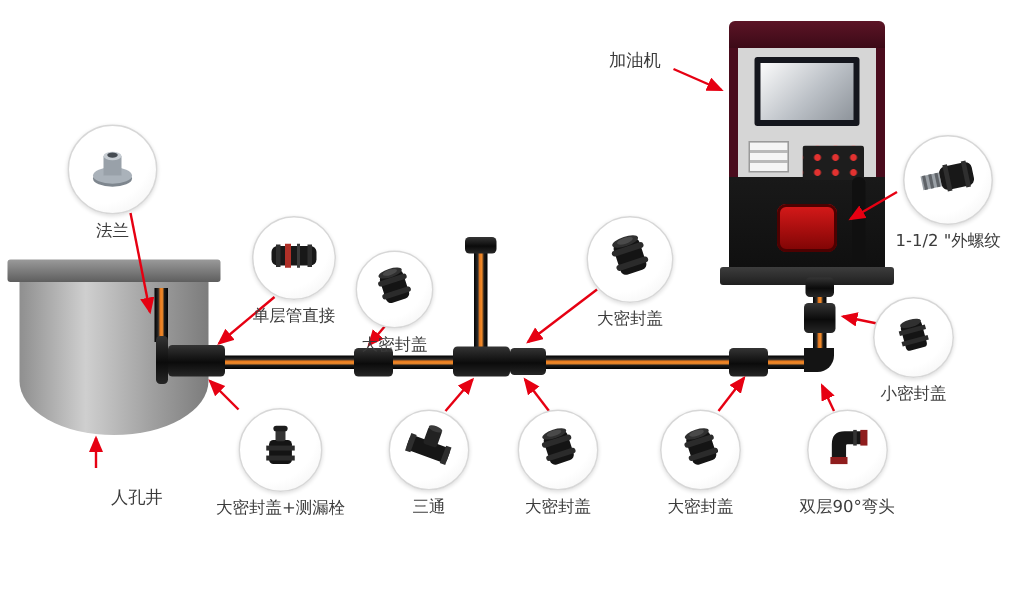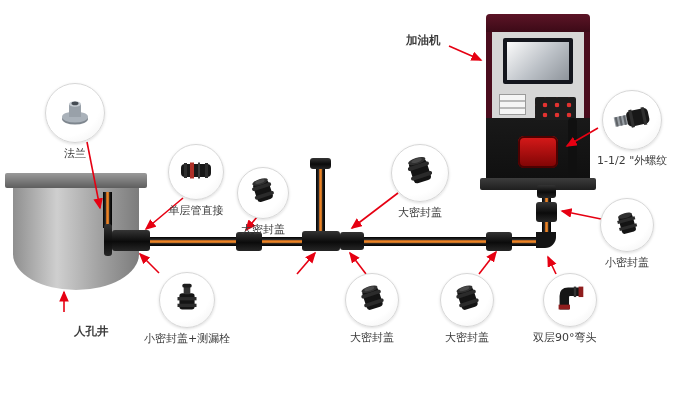--- a/index.html
+++ b/index.html
@@ -53,21 +53,21 @@
   .arrows { position:absolute; left:0; top:0; width:680px; height:404px; z-index:5; pointer-events:none; }
 
   
   .callout { position:absolute; z-index:6; display:flex; flex-direction:column; align-items:center; }
   .bubble { border:1px solid #d7d7d7; border-radius:50%;
     background:radial-gradient(circle at 35% 30%,#ffffff 62%,#efefef);
     box-shadow:0 1px 3px rgba(0,0,0,.14);
     display:flex; align-items:center; justify-content:center; }
   .callout-label { margin-top:3px; font-size:11px; color:#3c3c3c; white-space:nowrap; }
 
-  .anno { position:absolute; z-index:6; font-size:11.5px; color:#3c3c3c; white-space:nowrap;font-weight:bold; }
+  .anno { position:absolute; z-index:6; font-size:11.5px; color:#3c3c3c; white-space:nowrap; }
   .title { position:absolute; left:0; right:0; top:368px; z-index:6; text-align:center;
     font-size:13px; font-weight:bold; color:#222; letter-spacing:1px; }
 </style>
 </head>
 <body>
 
 <div class="stage">
 
   <div class="tank-lid"></div>
   <div class="tank-body"></div>
@@ -201,21 +201,21 @@
             <rect x="15" y="13" width="21" height="15" rx="4" fill="#181818"></rect>
             <rect x="18" y="12" width="3" height="17" fill="#2f2f2f"></rect>
             <rect x="30" y="12" width="3" height="17" fill="#2f2f2f"></rect>
           </g>
         </svg>
       </span>
     </div>
     <div class="callout-label">1-1/2 "外螺纹</div>
   </div>
 
-  <div class="callout" style="left:600px; top:198px;">
+  <div class="callout" style="left:582px; top:198px;">
     <div class="bubble" style="width:54px; height:54px;">
       <span>
         <svg viewBox="0 0 40 40" width="36" height="36">
           <g transform="rotate(-15 20 20)">
             <rect x="12" y="11" width="16" height="20" rx="3" fill="#141414"></rect>
             <rect x="10" y="15" width="20" height="3.5" fill="#2b2b2b"></rect>
             <rect x="10" y="23" width="20" height="3.5" fill="#2b2b2b"></rect>
             <ellipse cx="20" cy="11.5" rx="8" ry="2.8" fill="#303030"></ellipse>
           </g>
         </svg>
@@ -229,23 +229,39 @@
       <span>
         <svg viewBox="0 0 40 40" width="38" height="38">
           <rect x="12" y="15" width="16" height="17" rx="3" fill="#141414"></rect>
           <rect x="10" y="19" width="20" height="3.5" fill="#2b2b2b"></rect>
           <rect x="10" y="26" width="20" height="3.5" fill="#2b2b2b"></rect>
           <rect x="16.5" y="7" width="7" height="9" rx="1.5" fill="#333"></rect>
           <rect x="15" y="5" width="10" height="4" rx="2" fill="#1d1d1d"></rect>
         </svg>
       </span>
     </div>
-    <div class="callout-label">小密封盖+测漏栓</div>
-  </div>
-
+    <div class="callout-label">大密封盖+测漏栓</div>
+  </div>
+
+  <div class="callout" style="left:259px; top:273px;">
+    <div class="bubble" style="width:54px; height:54px;">
+      <span>
+        <svg viewBox="0 0 40 40" width="38" height="38">
+          <g transform="rotate(20 20 20)">
+            <rect x="5" y="16" width="30" height="11" rx="3" fill="#161616"></rect>
+            <rect x="15" y="6" width="10" height="13" rx="2" fill="#222"></rect>
+            <rect x="5" y="15" width="4" height="13" fill="#2e2e2e"></rect>
+            <rect x="31" y="15" width="4" height="13" fill="#2e2e2e"></rect>
+            <ellipse cx="20" cy="6.5" rx="5" ry="2" fill="#3a3a3a"></ellipse>
+          </g>
+        </svg>
+      </span>
+    </div>
+    <div class="callout-label">三通</div>
+  </div>
 
   <div class="callout" style="left:345px; top:273px;">
     <div class="bubble" style="width:54px; height:54px;">
       <span>
         <svg viewBox="0 0 40 40" width="37" height="37">
           <g transform="rotate(-18 20 20)">
             <rect x="11" y="9" width="18" height="22" rx="4" fill="#141414"></rect>
             <rect x="9" y="13" width="22" height="4" rx="2" fill="#2b2b2b"></rect>
             <rect x="9" y="23" width="22" height="4" rx="2" fill="#2b2b2b"></rect>
             <ellipse cx="20" cy="9.5" rx="9" ry="3.2" fill="#303030"></ellipse>
@@ -267,21 +283,21 @@
             <rect x="9" y="23" width="22" height="4" rx="2" fill="#2b2b2b"></rect>
             <ellipse cx="20" cy="9.5" rx="9" ry="3.2" fill="#303030"></ellipse>
             <ellipse cx="20" cy="9" rx="5.5" ry="2" fill="#4a4a4a"></ellipse>
           </g>
         </svg>
       </span>
     </div>
     <div class="callout-label">大密封盖</div>
   </div>
 
-  <div class="callout" style="left:533px; top:273px;align-items:flex-end;">
+  <div class="callout" style="left:533px; top:273px;">
     <div class="bubble" style="width:54px; height:54px;">
       <span>
         <svg viewBox="0 0 40 40" width="38" height="38">
           <path d="M9 32 L9 18 Q9 9 18 9 L33 9 L33 18 L20 18 Q19 18 19 19 L19 32 Z" fill="#161616"></path>
           <rect x="29" y="8" width="5" height="11" fill="#8f1d1d"></rect>
           <rect x="8" y="27" width="12" height="5" fill="#8f1d1d"></rect>
           <rect x="24" y="8" width="2.5" height="11" fill="#333"></rect>
         </svg>
       </span>
     </div>

